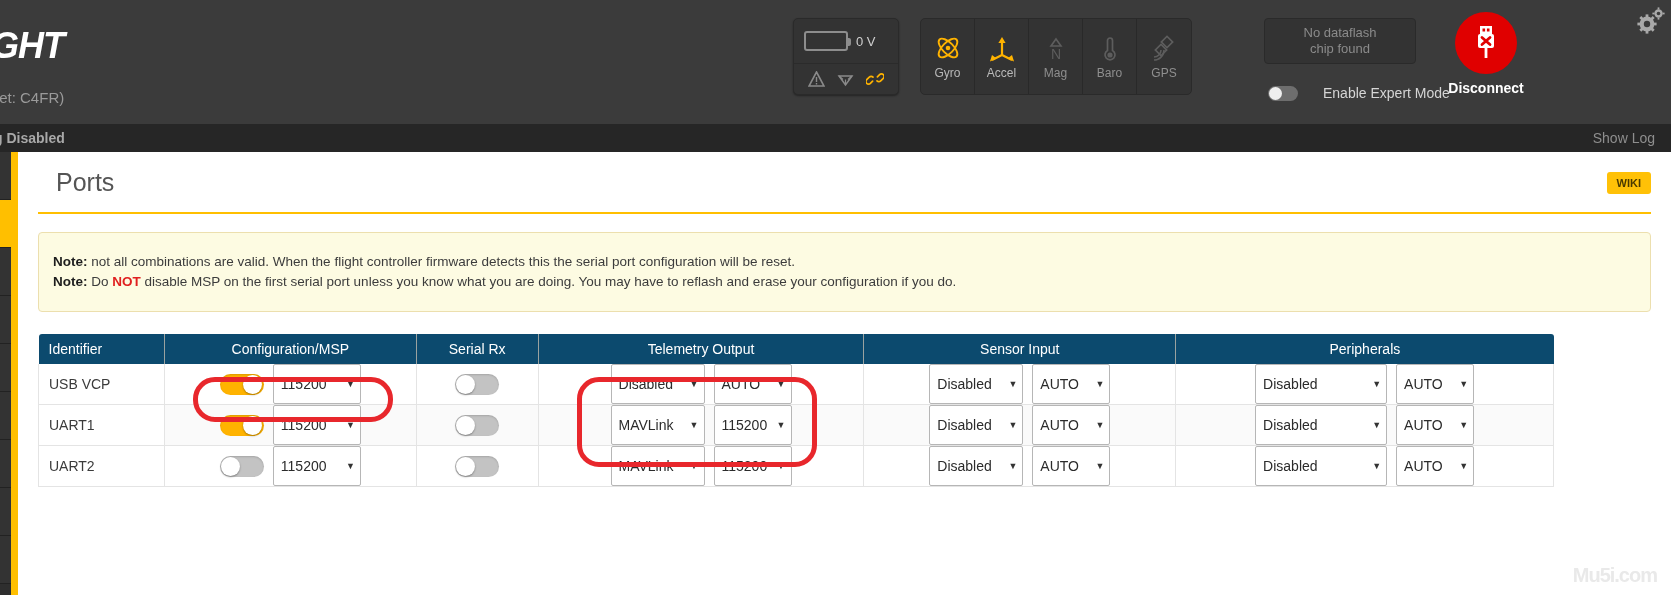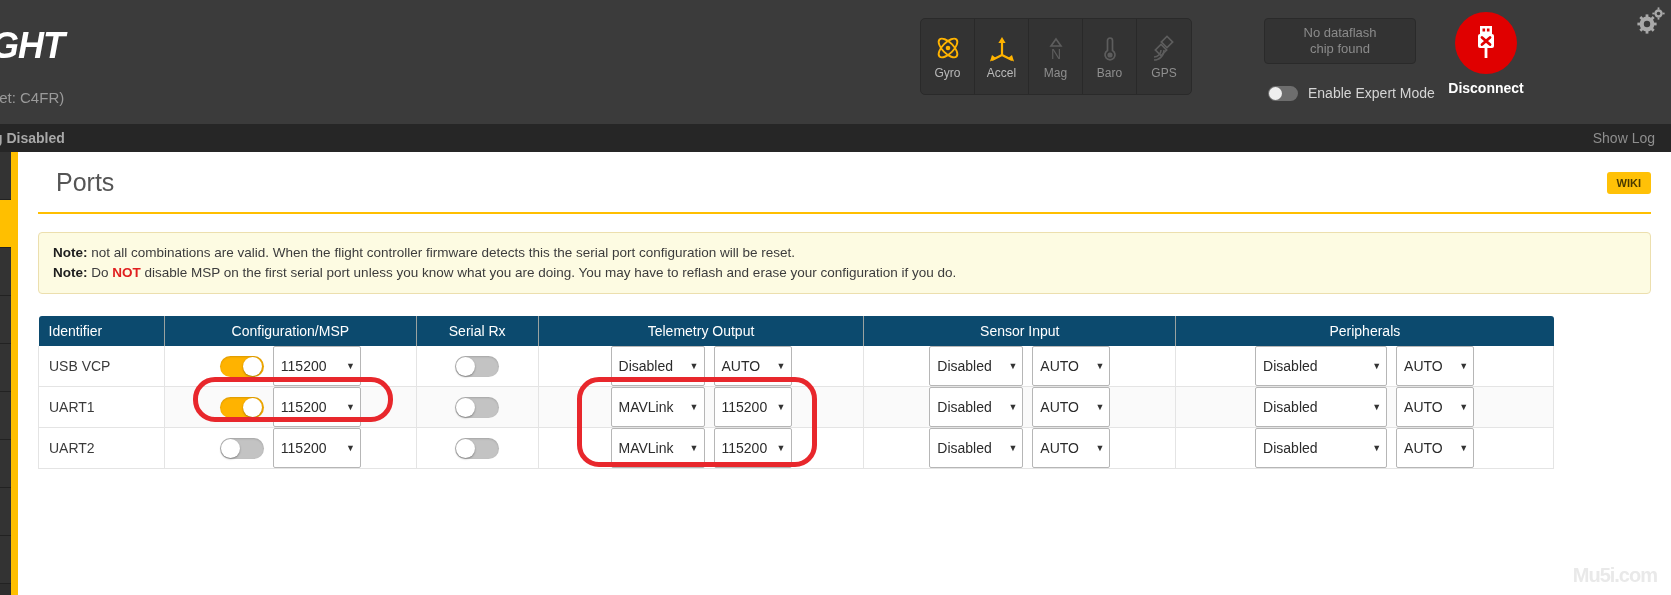--- a/index.html
+++ b/index.html
@@ -56,21 +56,21 @@
   .sensor svg { display:block; }
 
   
   .dataflash {
     position:absolute; left:1264px; top:18px; width:152px; height:46px;
     background:#333; border:1px solid #2a2a2a; border-radius:4px;
     display:flex; flex-direction:column; align-items:center; justify-content:center;
     color:#8b8b8b; font-size:13px; line-height:16px; text-align:center;
   }
   .expert {
-    position:absolute; left:1268px; top:85px; display:flex; align-items:flex-end; gap:10px;
+    position:absolute; left:1268px; top:85px; display:flex; align-items:flex-end; gap:25px;
   }
   .toggle-sm {
     width:30px; height:15px; border-radius:8px; background:#6e6e6e; position:relative;
   }
   .toggle-sm:before{content:"";position:absolute;left:1px;top:1px;width:13px;height:13px;border-radius:50%;background:#efefef;}
   .expert-lbl { color:#d5d5d5; font-size:14px; }
 
   
   .disconnect { position:absolute; left:1448px; top:12px; width:76px; text-align:center; }
   .disc-circle {
@@ -108,21 +108,21 @@
   .page-title {
     position:absolute; left:18px; top:16px; font-size:25px; color:#555; font-weight:normal;
   }
   .wiki-btn {
     position:absolute; right:0; top:20px; background:#ffc107; color:#4a3a00;
     font-size:11px; font-weight:bold; padding:5px 10px; border-radius:3px;
   }
 
   .note {
     margin:18px 20px 0 20px; background:#fdfbe2; border:1px solid #ecdfae;
-    border-radius:4px; padding:10px 14px; font-size:13.5px; color:#3c3c3c; line-height:20px;
+    border-radius:4px; padding:19px 14px; font-size:13.5px; color:#3c3c3c; line-height:20px;
   }
   .note b { color:#1d1d1d; }
   .note .not { color:#e02020; font-weight:bold; }
 
   
   .tbl { margin:22px 20px 0 20px; width:1516px; border-collapse:collapse; }
   .tbl th {
     background:#0c4a6e; color:#fff; font-size:14px; font-weight:normal;
     height:30px; border-right:1px solid #9aa2a0; padding:0 8px;
   }
@@ -177,20 +177,47 @@
 <body>
 
 <div class="header">
 
   <div class="brand">
     <div class="brand-title">FLIGHT</div>
     <div class="brand-v1">0.1</div>
     <div class="brand-v2">0.0 (Target: C4FR)</div>
   </div>
 
+  <div class="batt-box">
+    <div class="batt-top">
+      <span class="batt-ico"></span>
+      <span class="batt-v">0 V</span>
+    </div>
+    <div class="batt-bot">
+      <span>
+        <svg width="17" height="16" viewBox="0 0 17 16">
+            <path d="M8.5 1 16 15H1z" fill="none" stroke="#8a8a8a" stroke-width="1.6"></path>
+            <rect x="7.8" y="6" width="1.4" height="5" fill="#8a8a8a"></rect>
+            <rect x="7.8" y="12" width="1.4" height="1.5" fill="#8a8a8a"></rect>
+          </svg>
+      </span>
+      <span>
+        <svg width="17" height="16" viewBox="0 0 17 16">
+            <path d="M2 5h13l-6.5 9z" fill="none" stroke="#8a8a8a" stroke-width="1.5"></path>
+            <path d="M2 5l4 3.5M15 5l-4 3.5M8.5 14V8.5" stroke="#8a8a8a" stroke-width="1.2" fill="none"></path>
+          </svg>
+      </span>
+      <span>
+        <svg width="18" height="16" viewBox="0 0 18 16">
+            <path d="M6.6 10.2 4.4 12.4a2.6 2.6 0 0 1-3.7-3.7l2.6-2.6a2.6 2.6 0 0 1 3.7 0" fill="none" stroke="#ffb300" stroke-width="1.7" stroke-linecap="round"></path>
+            <path d="M11.4 5.8l2.2-2.2a2.6 2.6 0 0 1 3.7 3.7l-2.6 2.6a2.6 2.6 0 0 1-3.7 0" fill="none" stroke="#ffb300" stroke-width="1.7" stroke-linecap="round"></path>
+          </svg>
+      </span>
+    </div>
+  </div>
 
   <div class="sensors">
     <div class="sensor on">
       <span>
         <svg width="30" height="30" viewBox="0 0 30 30">
             <ellipse cx="15" cy="15" rx="12" ry="5.5" fill="none" stroke="#ffb300" stroke-width="1.9" transform="rotate(45 15 15)"></ellipse>
             <ellipse cx="15" cy="15" rx="12" ry="5.5" fill="none" stroke="#ffb300" stroke-width="1.9" transform="rotate(-45 15 15)"></ellipse>
             <circle cx="15" cy="15" r="2.3" fill="#ffb300"></circle>
           </svg>
       </span>

